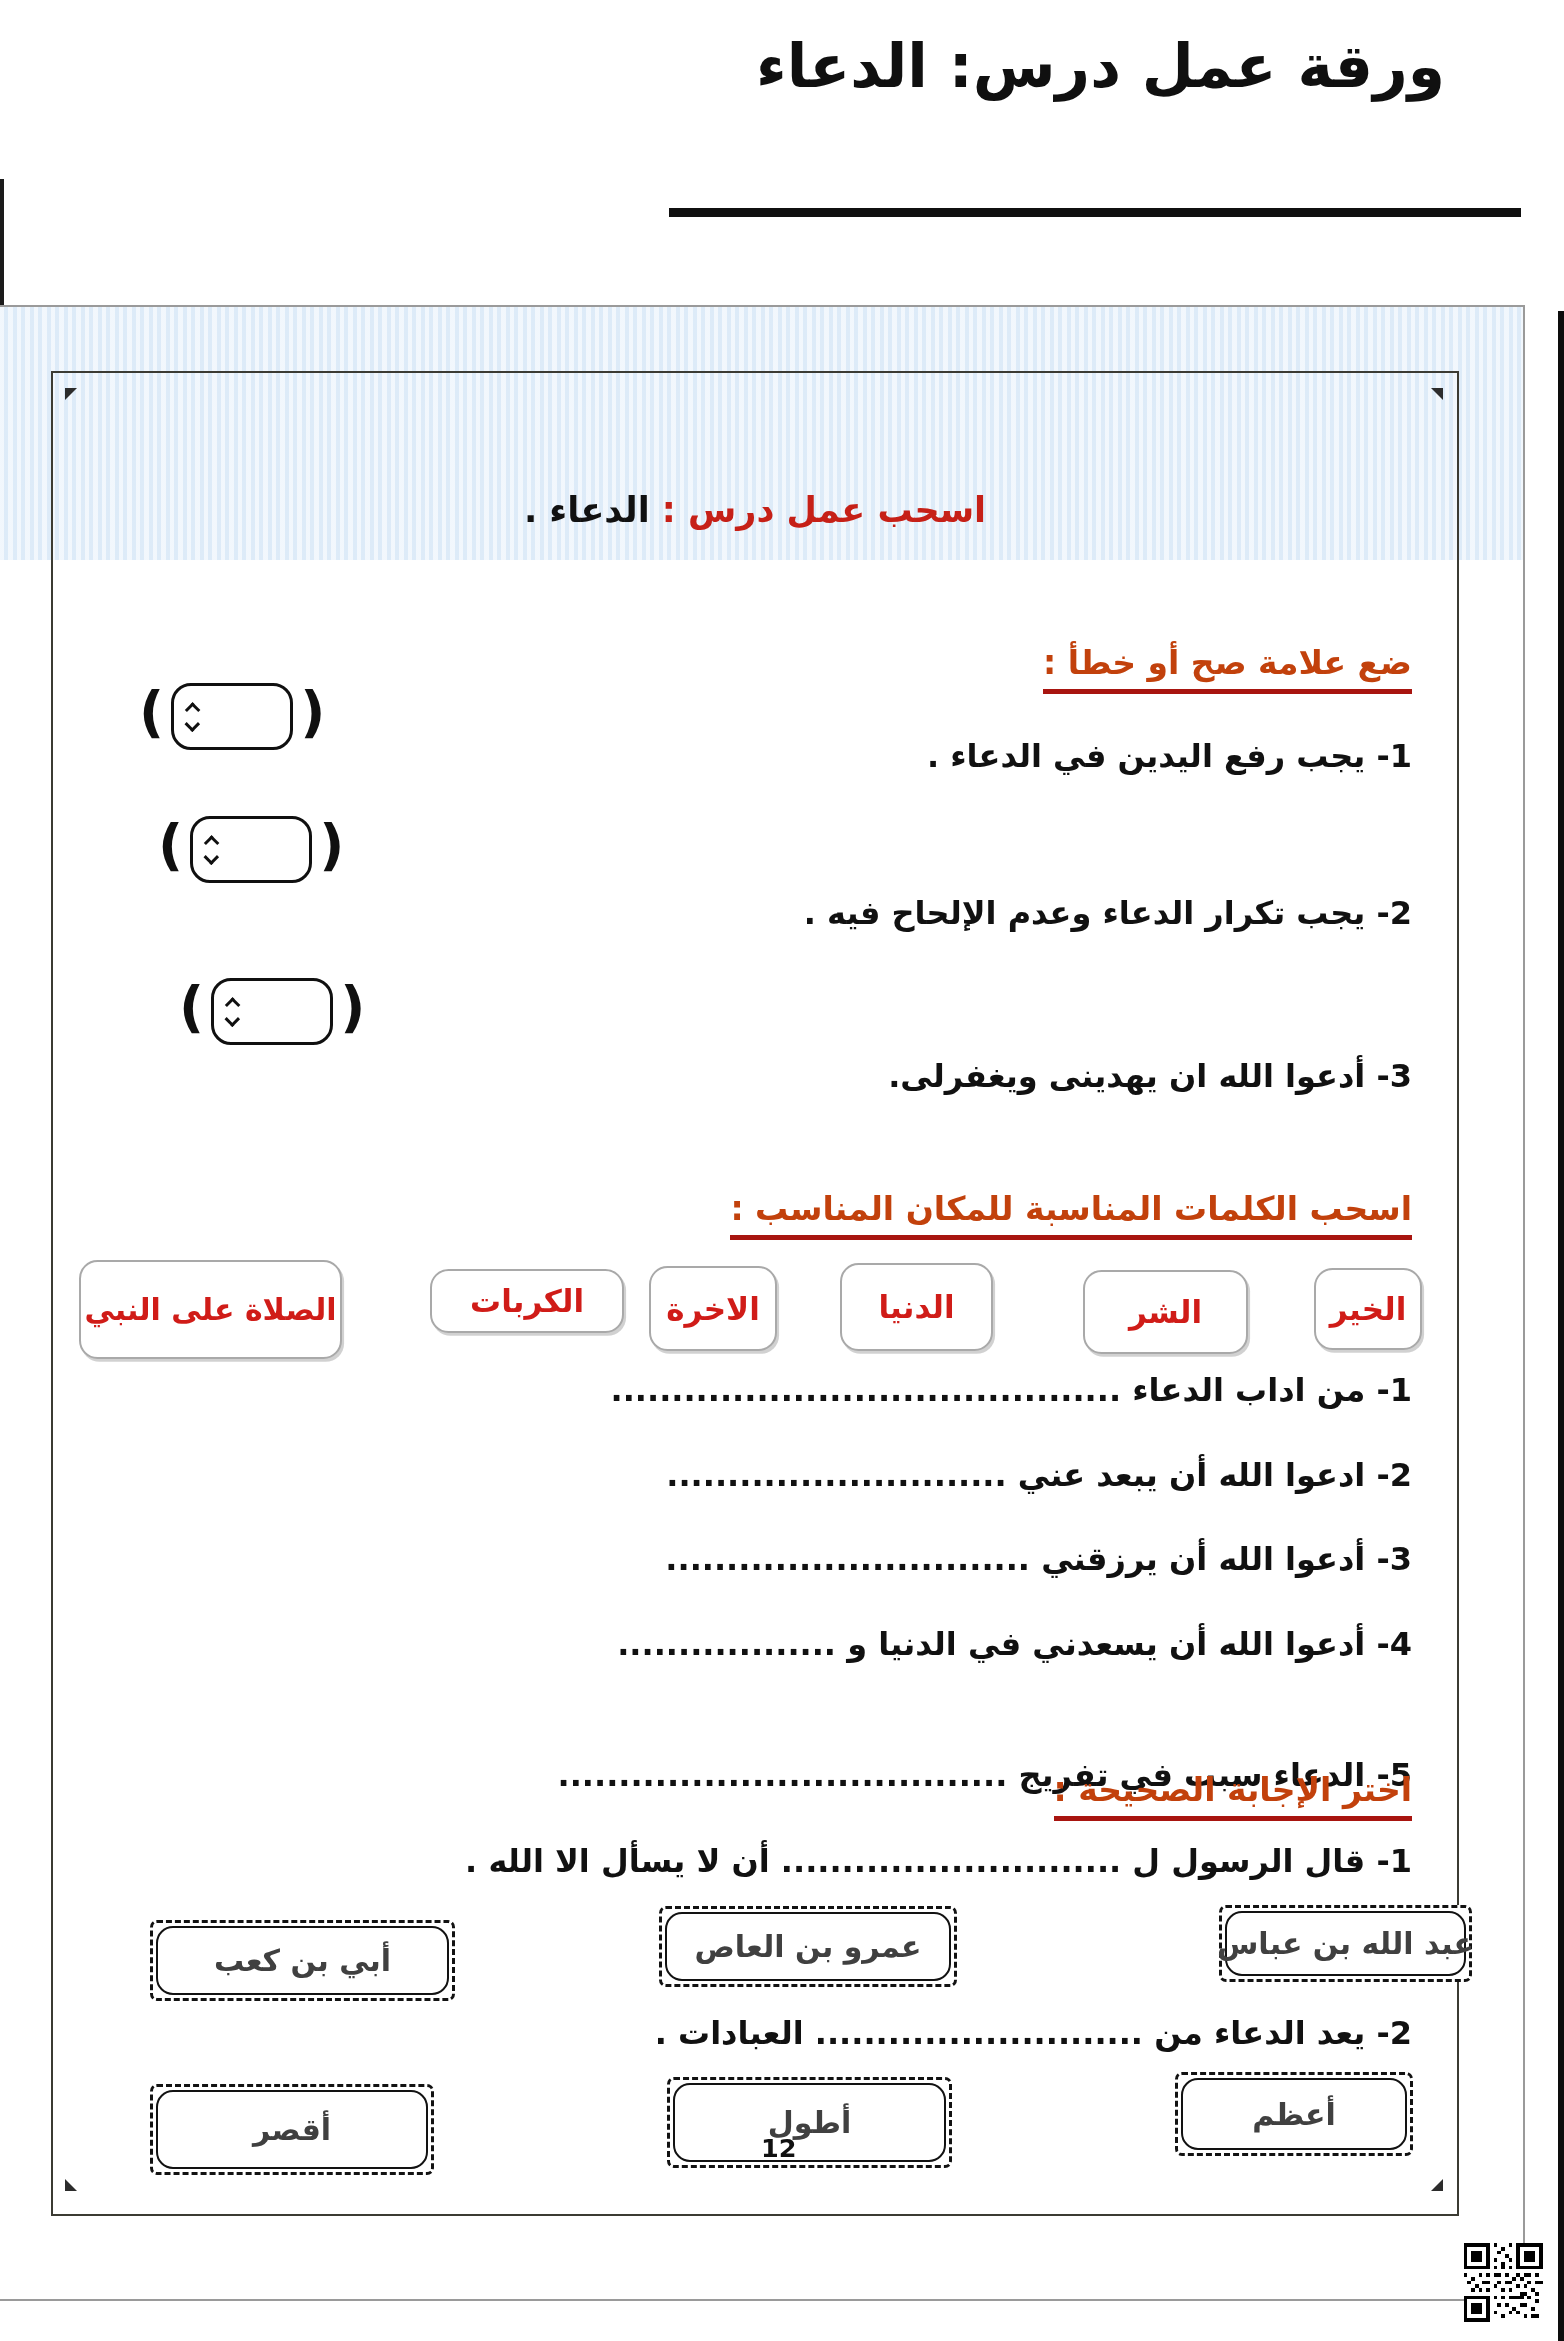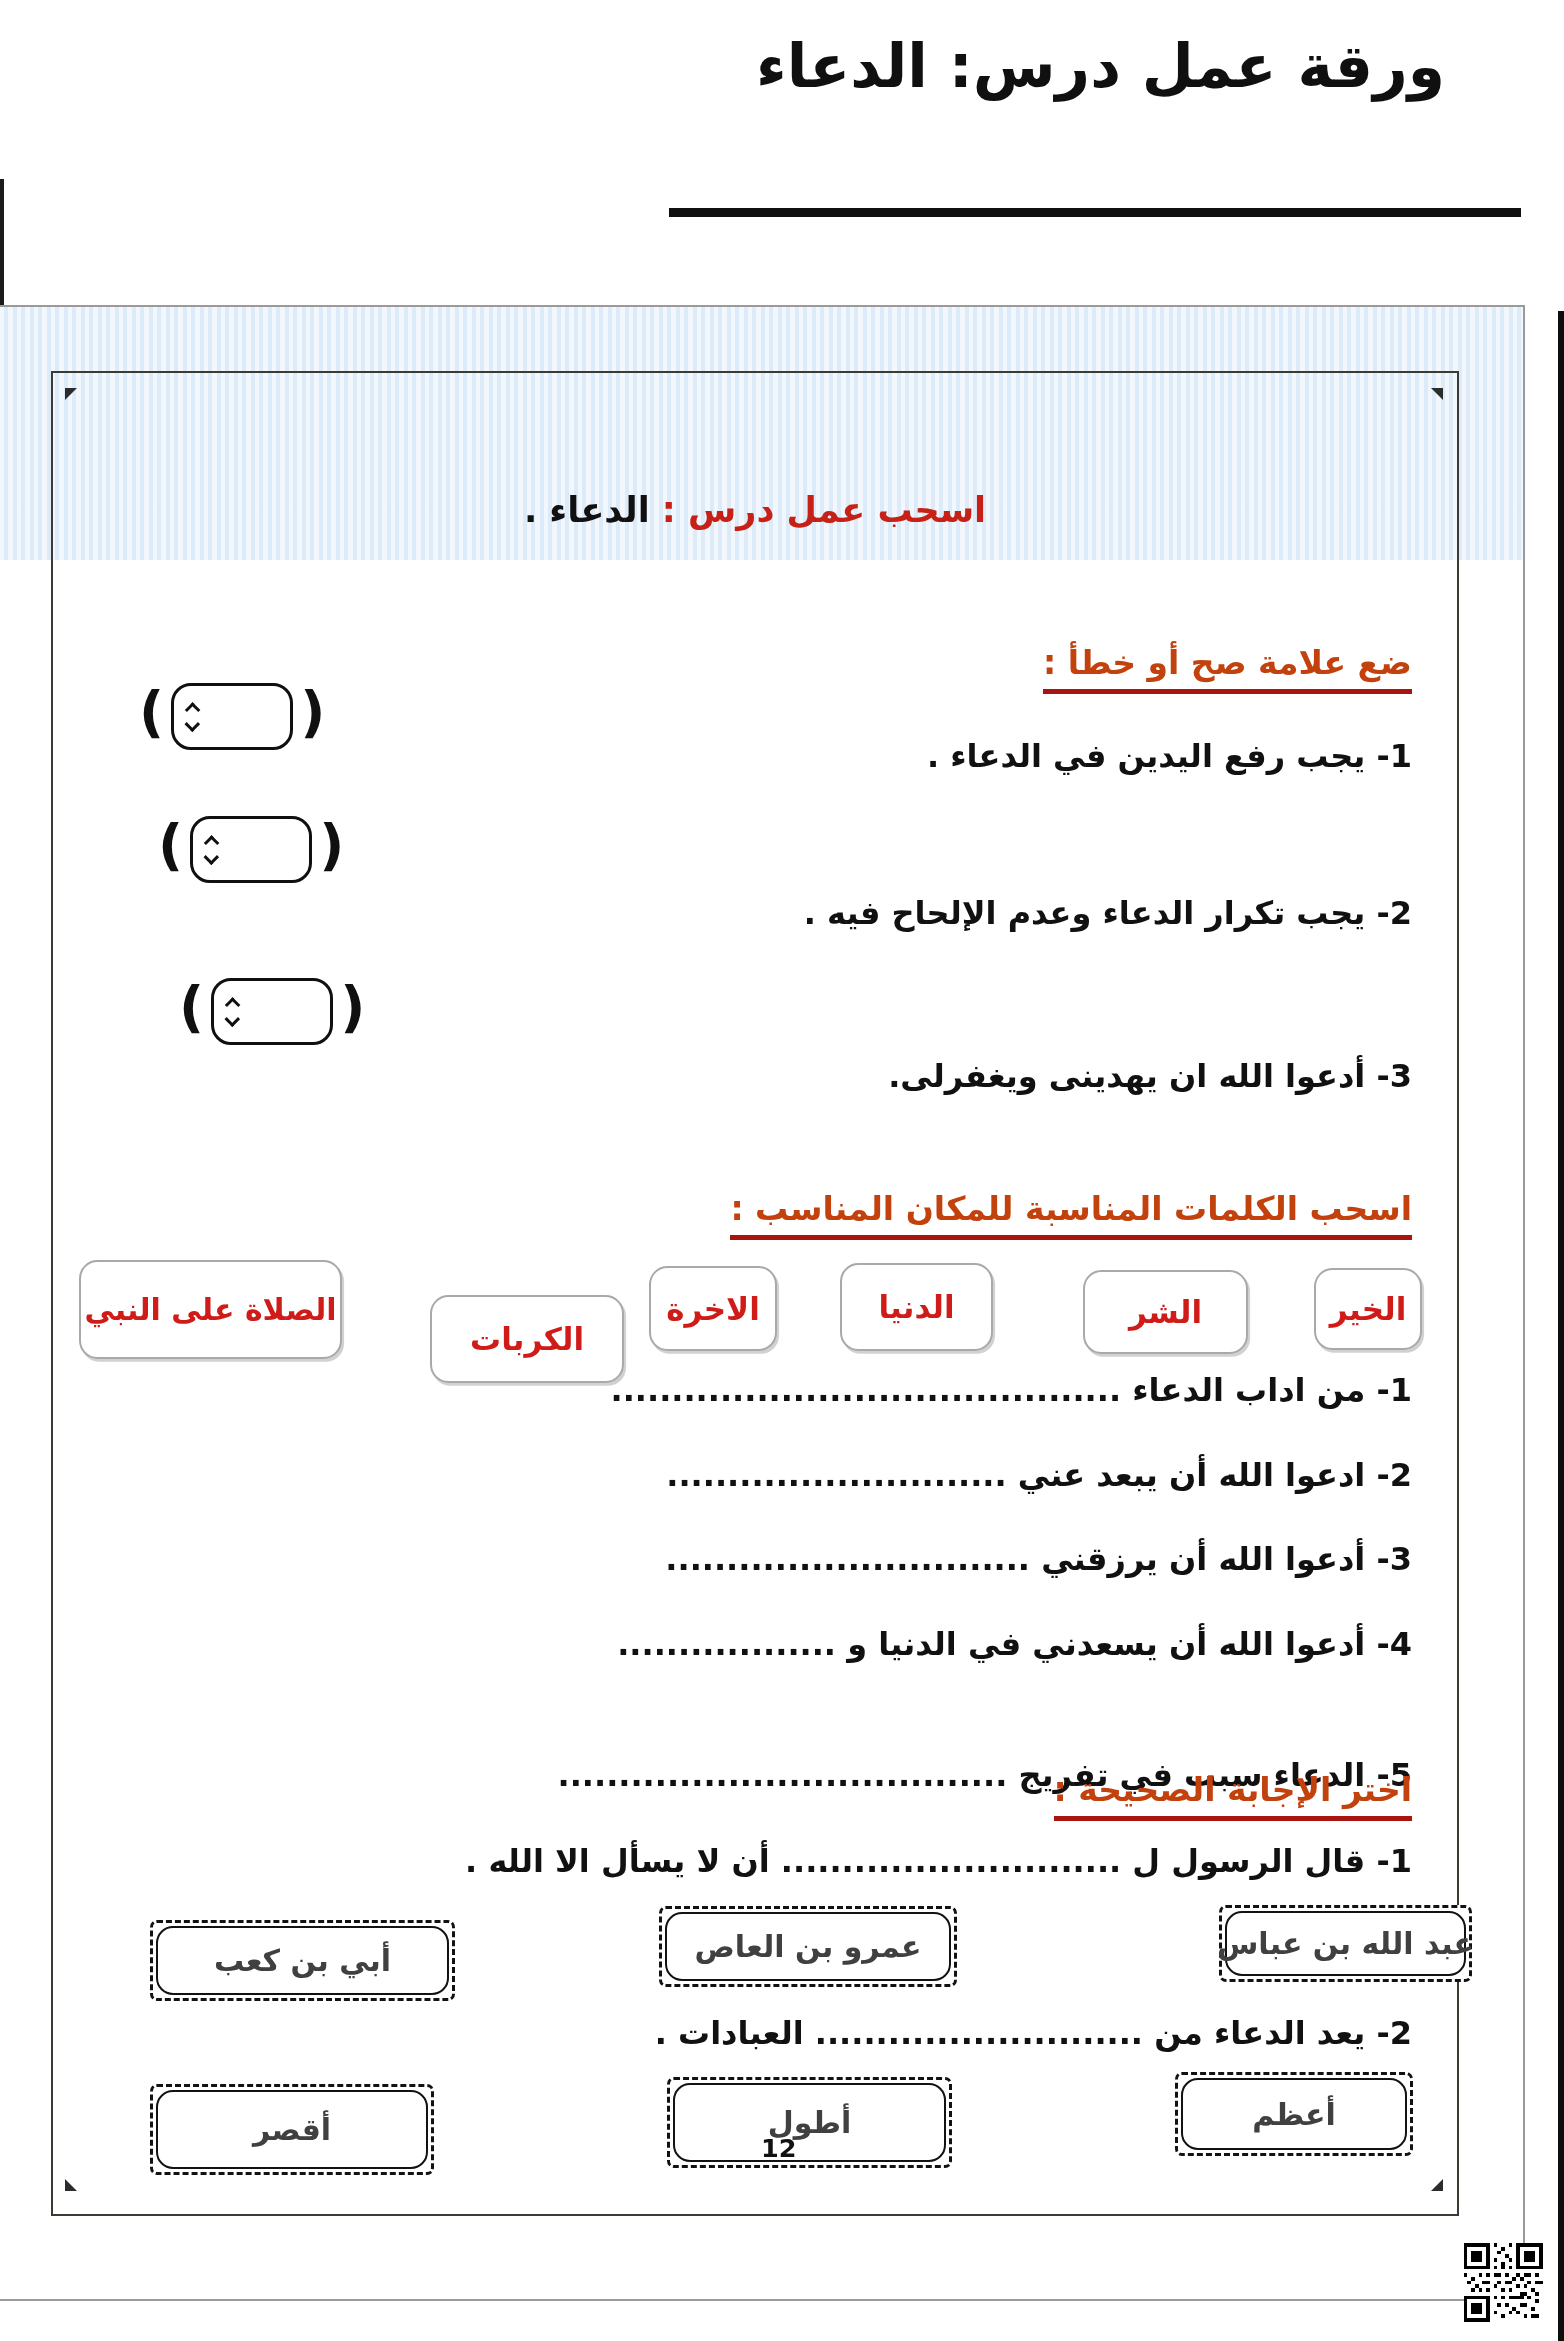--- a/index.html
+++ b/index.html
@@ -72,21 +72,21 @@
   .chev-down{border-bottom:3.5px solid #101010;border-right:3.5px solid #101010;transform:rotate(45deg);}
 
   
   .chip{border:2.1px solid #a9a9a9;border-radius:18.5px;background:#ffffff;color:#d01c18;
         font-weight:bold;font-size:31px;display:flex;align-items:center;justify-content:center;
         box-shadow:2.1px 2.8px 0 rgba(0,0,0,0.18);direction:rtl;white-space:nowrap;box-sizing:border-box;}
   .chip-khair{left:1314px;top:1268px;width:108px;height:82px;}
   .chip-shar{left:1083px;top:1270px;width:165px;height:84px;}
   .chip-dunya{left:840px;top:1263px;width:153px;height:88px;}
   .chip-akhira{left:649px;top:1266px;width:128px;height:85px;}
-  .chip-kurubat{left:430px;top:1269px;width:194px;height:88px;margin-top:26px;}
+  .chip-kurubat{left:430px;top:1269px;width:194px;height:64px;}
   .chip-salah{left:79px;top:1260px;width:263px;height:99px;font-size:30px;}
 
   
   .opt{border:3.5px dashed #121212;border-radius:7px;padding:2.8px;background:#ffffff;box-sizing:border-box;}
   .opt-inner{width:100%;height:100%;border:2.8px solid #121212;border-radius:17px;background:#ffffff;
              display:flex;align-items:center;justify-content:center;color:#404040;font-weight:bold;
              font-size:30px;direction:rtl;white-space:nowrap;box-sizing:border-box;}
   .opt-abdullah{left:1219px;top:1905px;width:253px;height:77px;}
   .opt-amr{left:659px;top:1906px;width:298px;height:81px;}
   .opt-ubay{left:150px;top:1920px;width:305px;height:81px;}

